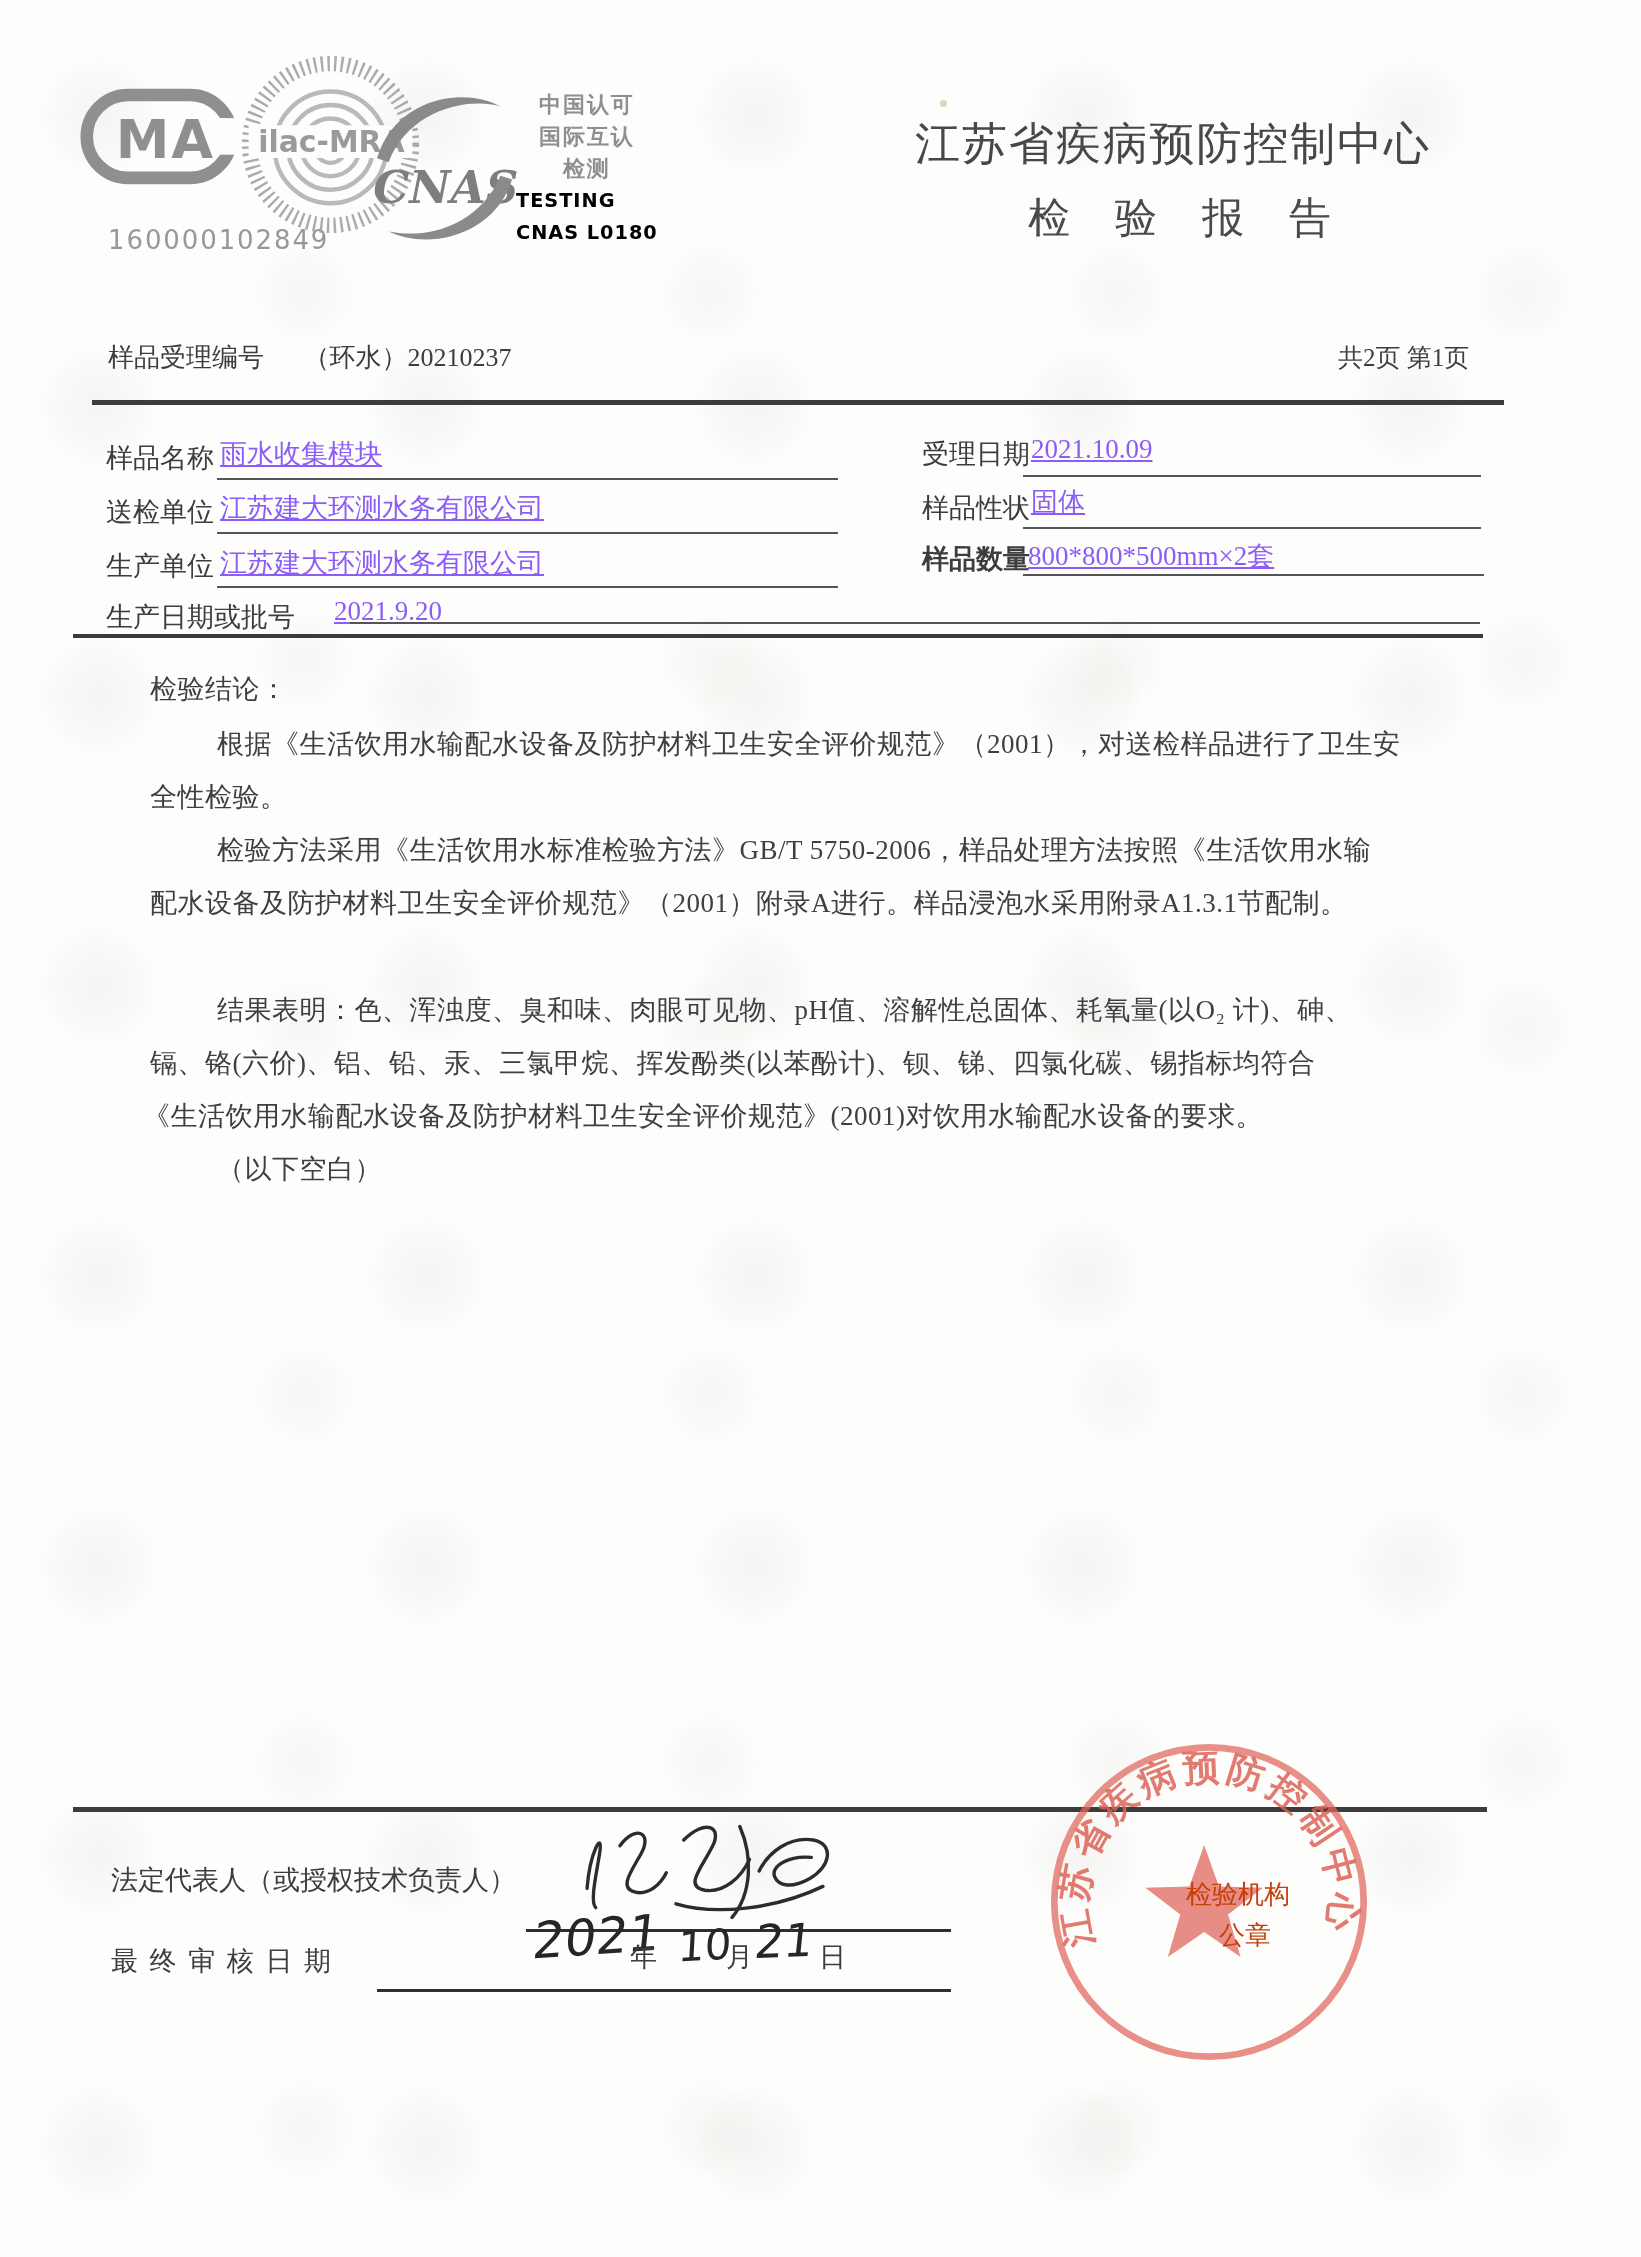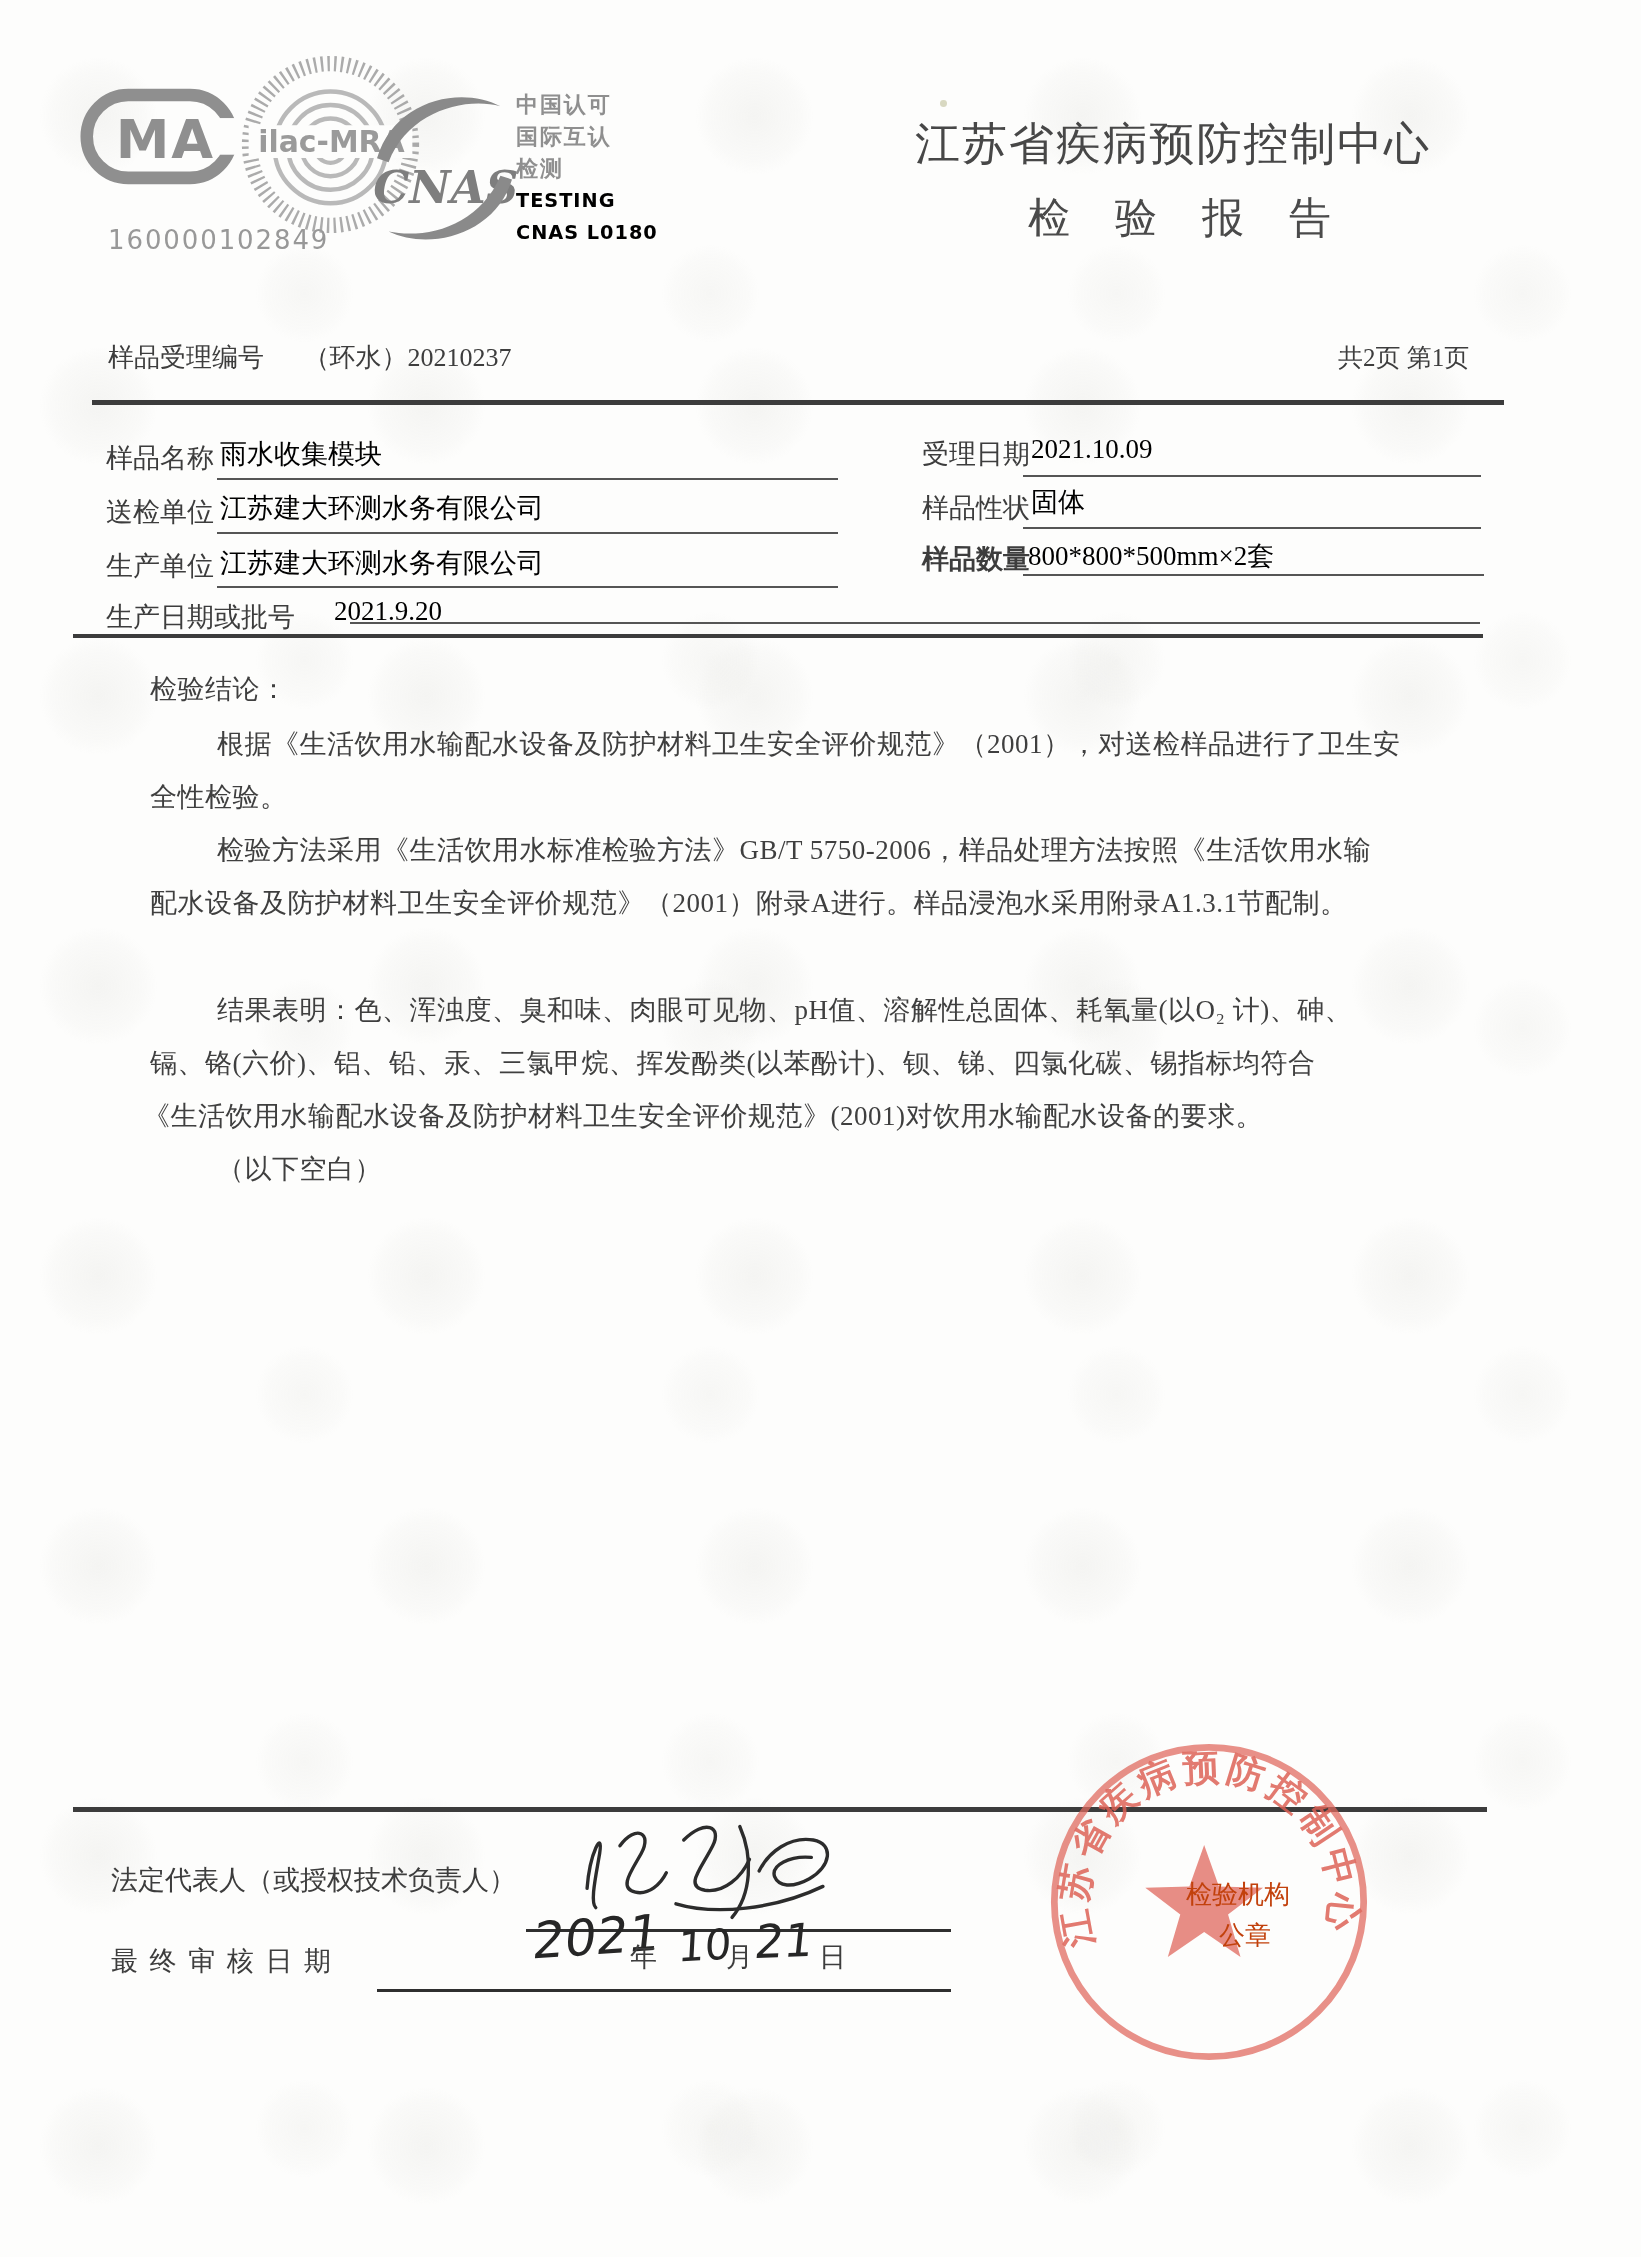--- a/index.html
+++ b/index.html
@@ -13,27 +13,27 @@
     content:"";position:absolute;inset:0;pointer-events:none;
     background-image:
       radial-gradient(circle 82px at 30% 40%, rgba(170,170,160,0.10) 0%, rgba(170,170,160,0.04) 55%, transparent 72%),
       radial-gradient(circle 68px at 75% 80%, rgba(170,170,160,0.08) 0%, rgba(170,170,160,0.03) 55%, transparent 72%);
     background-size:328px 290px, 406px 367px;
   }
   .abs{position:absolute;white-space:nowrap;}
   .rule{position:absolute;background:#3c3c3c;}
   .uline{position:absolute;height:1.9px;background:#555;}
   .lbl{font-size:27px;color:#3d3d3d;}
-  .val{font-size:27px;color:#000000;}
+  .val{font-size:27px;color:#8b5cf6;text-decoration:underline;}
   .body-line{position:absolute;font-size:27px;color:#3f3f3f;white-space:nowrap;letter-spacing:0.5px;}
   .org-title{left:893px;top:114px;width:560px;text-align:center;font-size:45px;color:#474747;letter-spacing:1.9px;}
   .report-title{left:1028px;top:190px;font-size:42px;color:#4a4a4a;letter-spacing:45px;}
   .cma-number{left:108px;top:225px;font-size:26px;color:#989898;letter-spacing:1.9px;font-family:"DejaVu Sans",sans-serif;}
   .cert-lines{left:516px;top:89px;line-height:32px;}
-  .cert-zh{font-size:22px;font-weight:bold;color:#8f8f8f;letter-spacing:1.9px;}
+  .cert-zh{font-size:22px;font-weight:bold;color:#8f8f8f;letter-spacing:1.9px;text-align:center;}
   .cert-en{font-size:19.3px;font-weight:bold;color:#000000;letter-spacing:1px;font-family:"DejaVu Sans",sans-serif;}
   .speck{position:absolute;width:6.8px;height:6.8px;border-radius:50%;background:#b9b98f;opacity:.55;}
   .hand{font-family:"DejaVu Sans",sans-serif;color:#262626;}
   .stamp-caption{position:absolute;font-size:26px;color:#c2410c;z-index:5;}
   svg{display:block;}
 </style>
 </head>
 <body>
 
 <div class="page">

